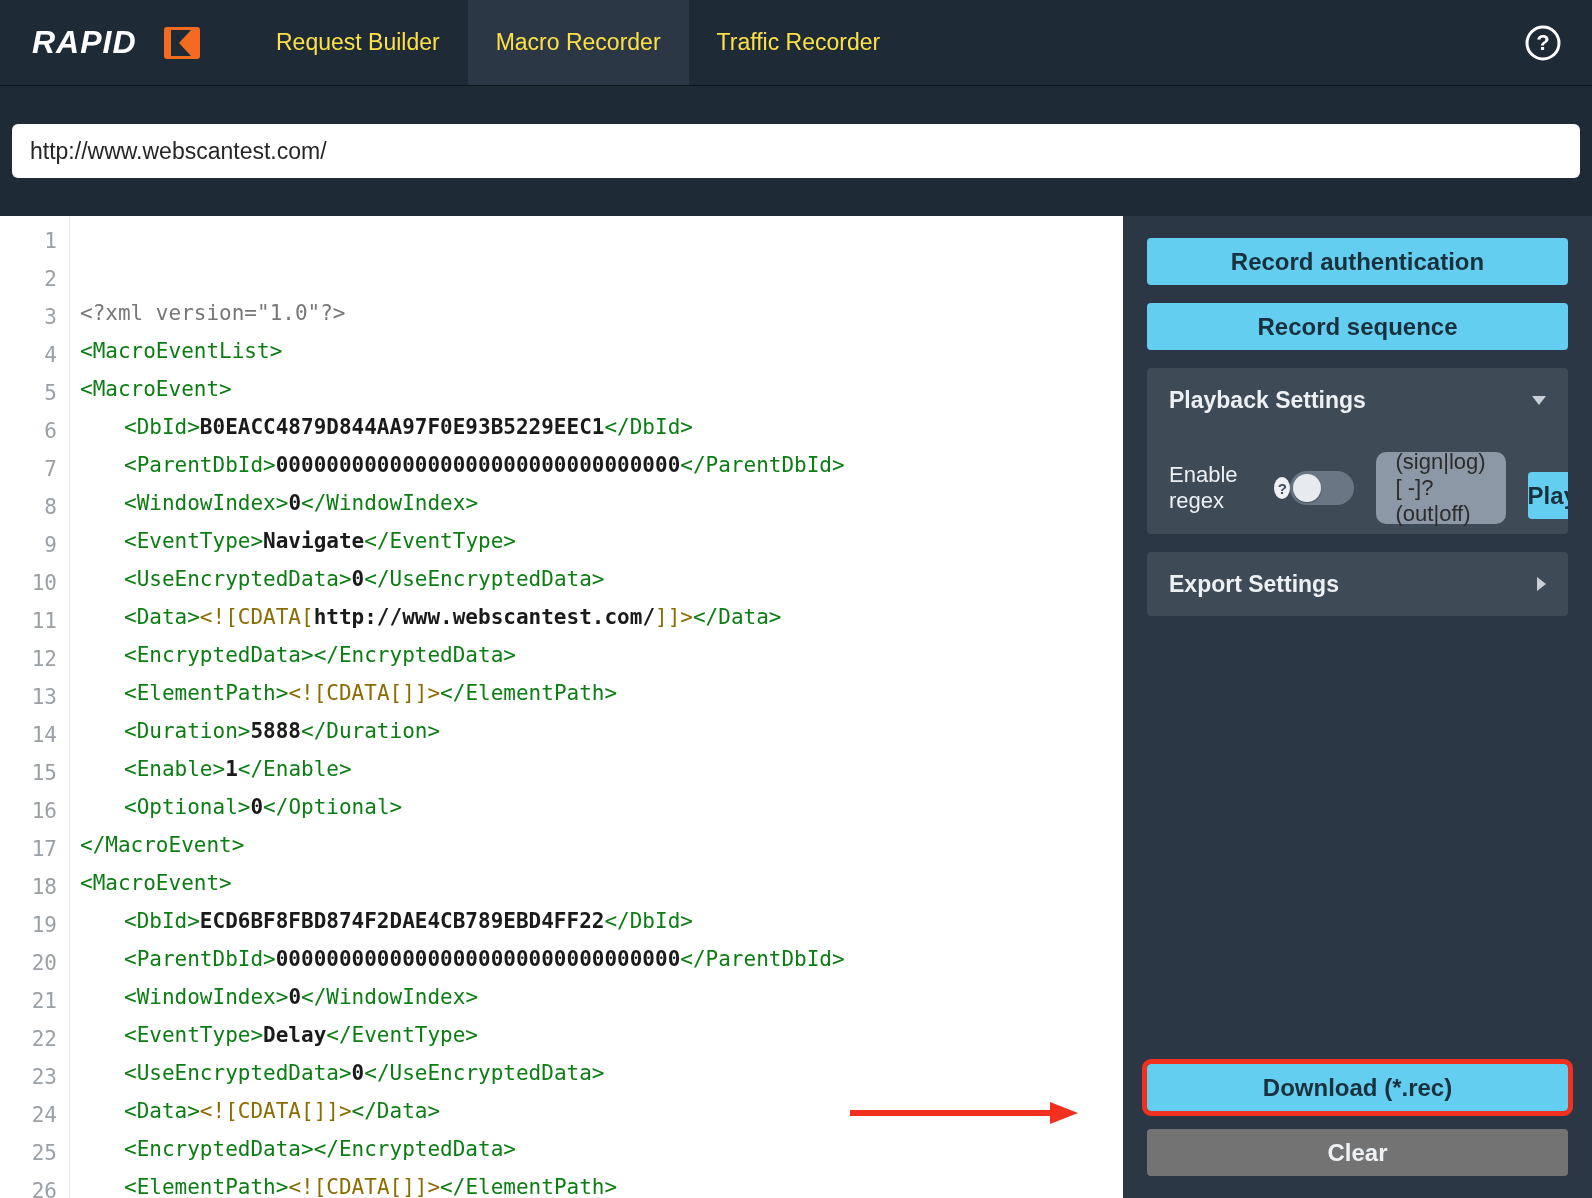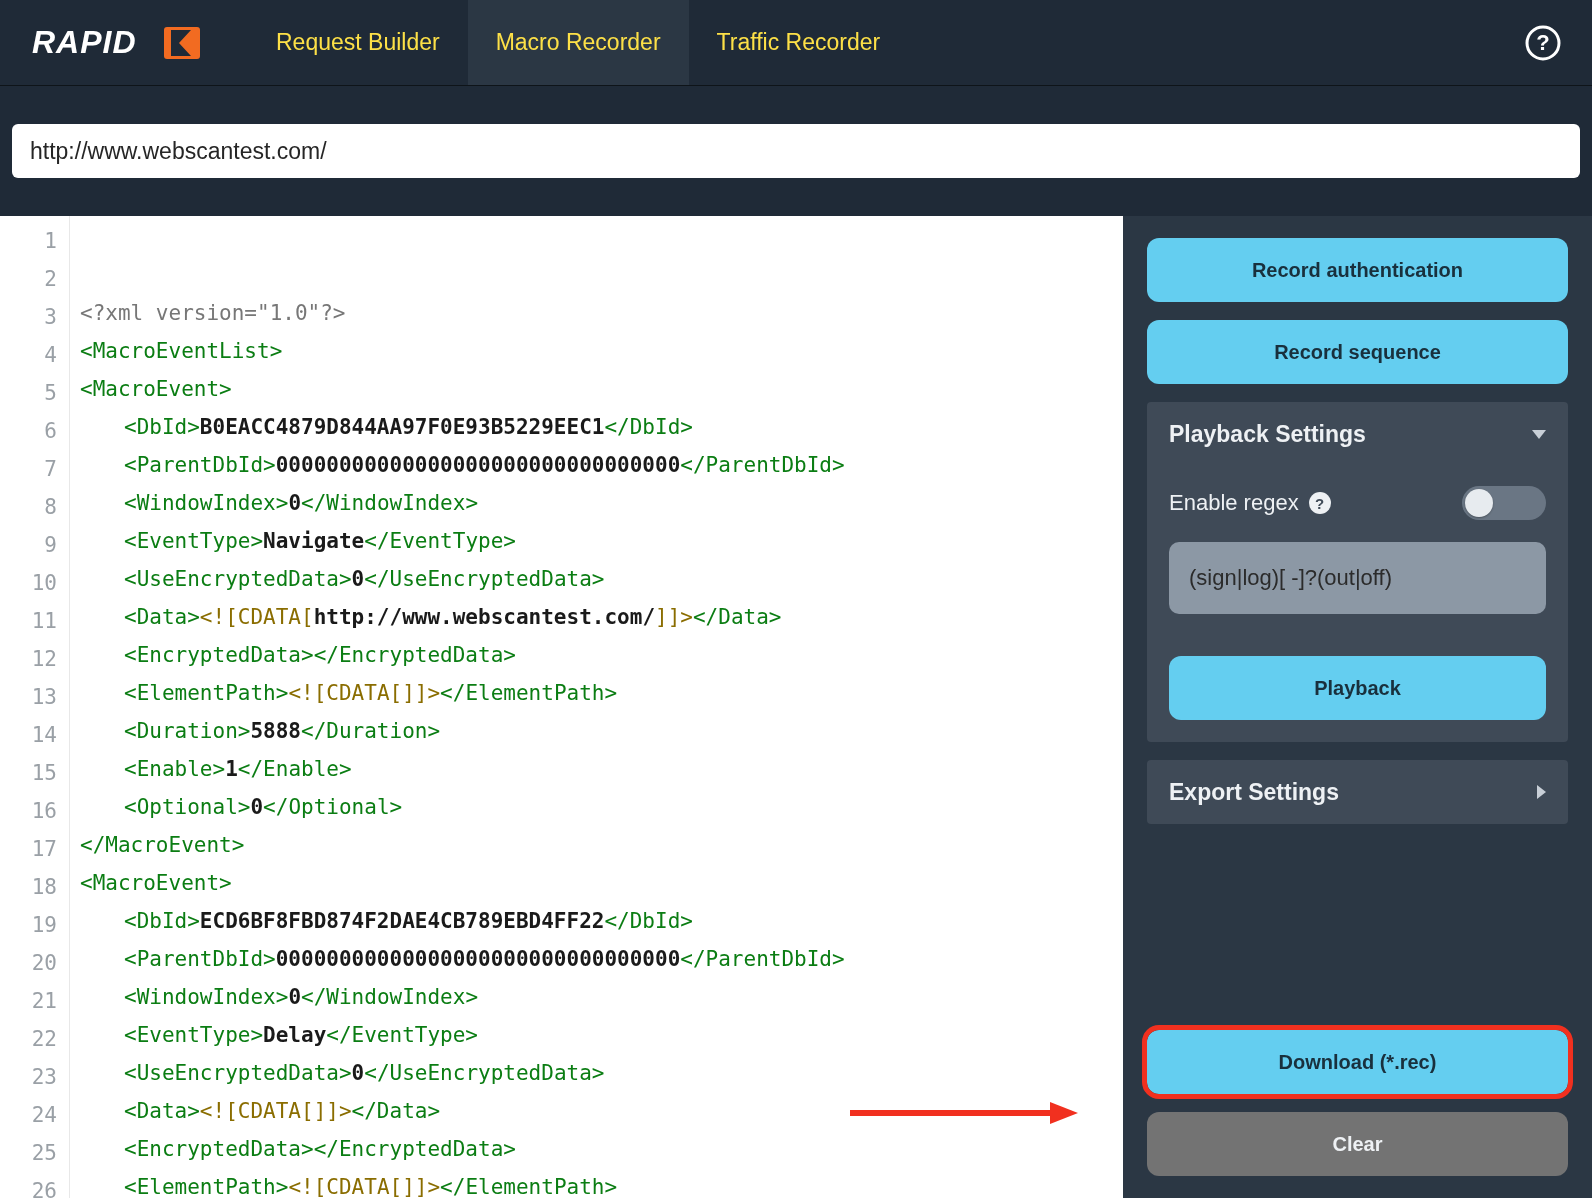--- a/index.html
+++ b/index.html
@@ -42,27 +42,27 @@
   .t-decl { color: #777; }
   .t-cdata { color: #8a6d00; }
   .t-text { color: #1a1a1a; font-weight: 700; }
   .ind1 { padding-left: 10px; }
   .ind2 { padding-left: 54px; }
 
   .arrow-overlay { position: absolute; pointer-events: none; }
 
   .sidebar { width: 469px; background: #2b3744; padding: 22px 24px; display: flex; flex-direction: column; gap: 18px; overflow-y: auto; }
   .btn-primary {
-    background: #64cef0; color: #19303d; font-size: 20px; font-weight: 600;
-    height: 64px; border-radius: 12px; display: flex; align-items: center; justify-content: center;
+    background: #64cef0; color: #19303d; font-size: 24px; font-weight: 600;
+    height: 47px; border-radius: 4px; display: flex; align-items: center; justify-content: center;
     cursor: pointer; border: none;
   }
   .panel { background: #3f4a57; border-radius: 4px; overflow: hidden; }
   .panel-hdr { height: 64px; display: flex; align-items: center; justify-content: space-between; padding: 0 22px; font-size: 23px; font-weight: 600; color: #eef1f4; cursor: pointer; }
-  .panel-body { padding: 20px 22px 22px; display: flex; flex-direction: column; gap: 22px; }
+  .panel-body { padding: 20px 22px 10px; display: flex; flex-direction: row; gap: 22px; }
   .row { display: flex; align-items: center; justify-content: space-between; }
   .row .lbl { font-size: 22px; color: #eef1f4; display: flex; align-items: center; gap: 10px; }
   .toggle { width: 84px; height: 34px; border-radius: 999px; background: #6a7684; position: relative; cursor: pointer; }
   .toggle .knob { position: absolute; left: 3px; top: 3px; width: 28px; height: 28px; border-radius: 50%; background: #e7ebef; box-shadow: 0 1px 2px rgba(0,0,0,.3); }
   .regex-input {
     background: #8c98a5; color: #2b2b2b; border: none; border-radius: 10px;
     height: 72px; padding: 0 20px; font-size: 22px; width: 100%; display: flex; align-items: center;
   }
   .playback-btn { margin: 20px 0 0; }
   .sidebar-spacer { flex: 1; }

